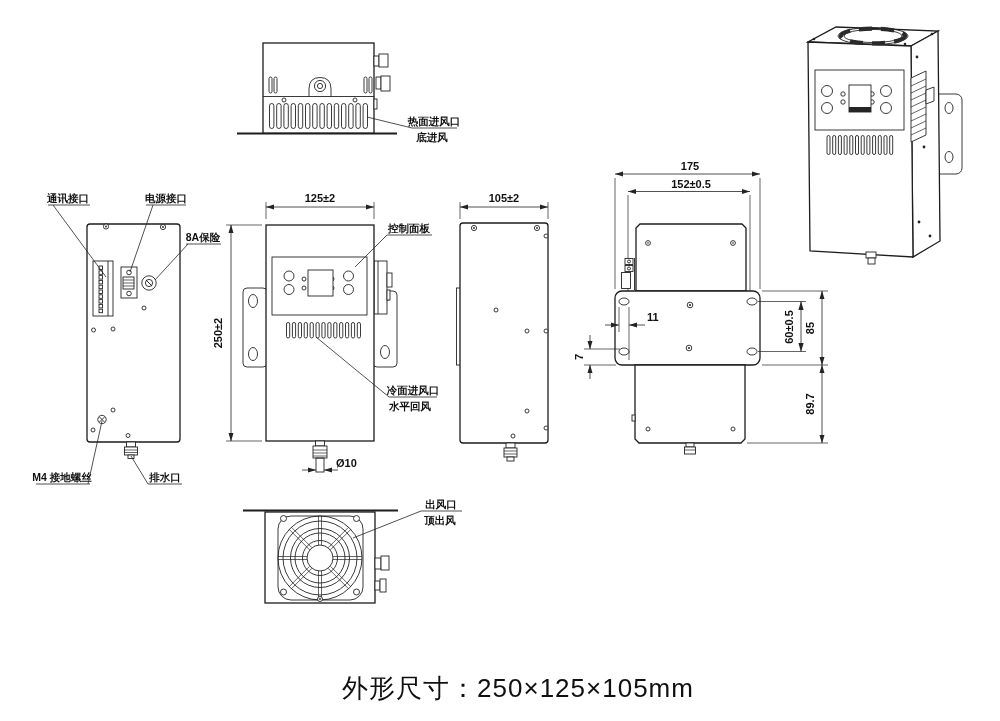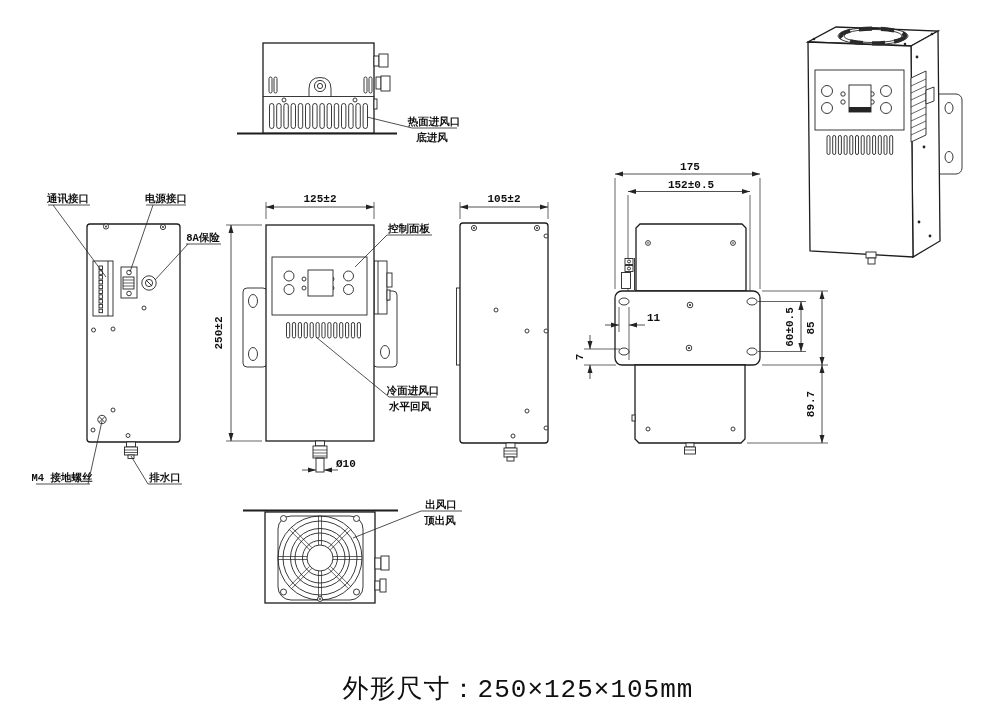--- a/index.html
+++ b/index.html
@@ -1,17 +1,17 @@
 <!DOCTYPE html>
 <html><head>
 <meta charset="utf-8">
 <style>
   html,body{margin:0;padding:0;background:#fff;}
   #page{position:relative;width:1000px;height:721px;background:#fff;overflow:hidden;
-        font-family:Liberation Mono, monospace;}
+        font-family:Liberation Sans, sans-serif;}
   svg{position:absolute;left:0;top:0;}
   
   .ol  {fill:#fff;stroke:#1d1d1d;stroke-width:1.3;}
   .dt  {fill:#fff;stroke:#242424;stroke-width:0.9;}
   .dtn {fill:none;stroke:#242424;stroke-width:0.9;}
   .dim {fill:none;stroke:#242424;stroke-width:0.8;}
   .ext {fill:none;stroke:#242424;stroke-width:0.7;}
   .ldr {fill:none;stroke:#242424;stroke-width:0.8;}
   .hole{fill:#fff;stroke:#242424;stroke-width:0.9;}
   .dot {fill:#242424;stroke:none;}

